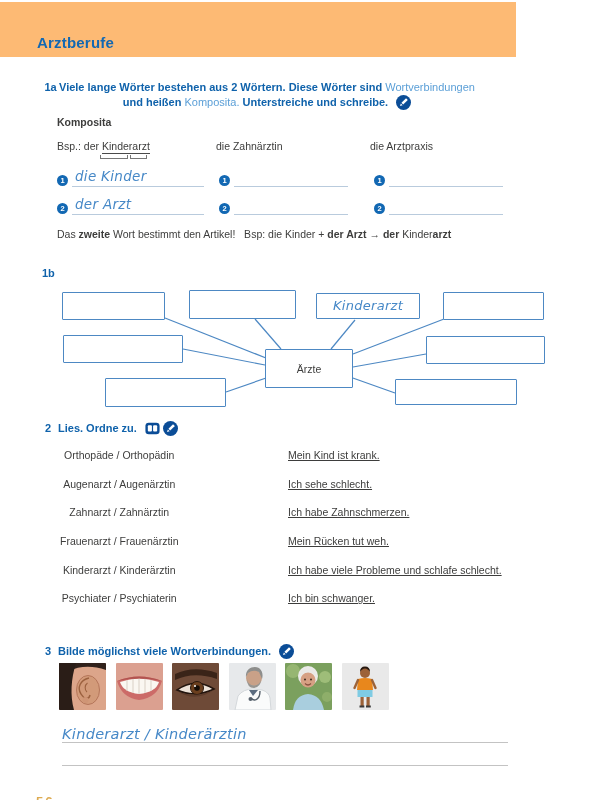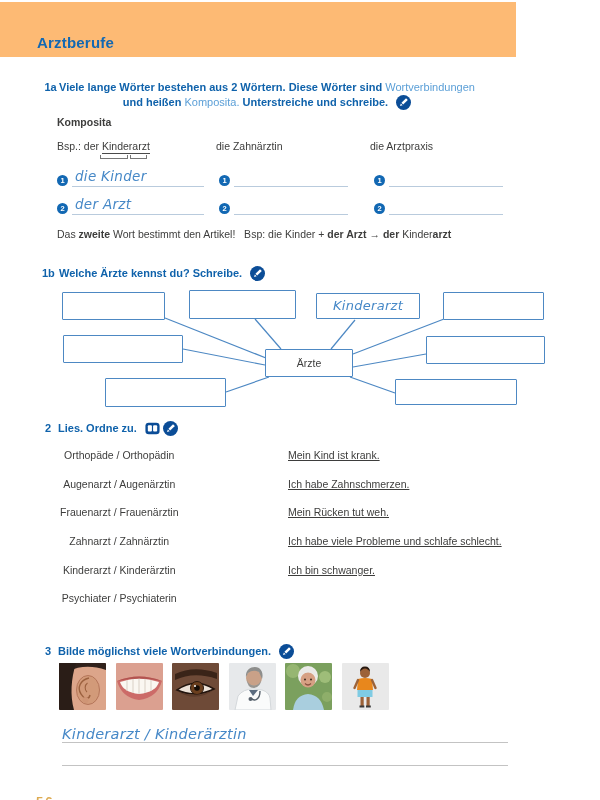--- a/index.html
+++ b/index.html
@@ -125,32 +125,20 @@
   </div>
   <div class="cell" style="left:374px;top:198px;width:129px;">
     <span class="numc">2</span>
     <span class="wline"></span>
   </div>
 
   <div class="note"><span class="seg-n">Das </span><span class="seg-nb">zweite</span><span class="seg-n"> Wort bestimmt den Artikel!&nbsp;&nbsp; Bsp: die Kinder + </span><span class="seg-nb">der Arzt</span><span class="seg-n"> → </span><span class="seg-nb">der</span><span class="seg-n"> Kinder</span><span class="seg-nb">arzt</span></div>
 
   <div class="task-head" style="left:42px;top:266px;width:400px;">
     <span class="tnum">1b</span>
-    <span>
-      <span>Welche Ärzte kennst du? Schreibe.</span>
-      <span class="ticons">
-          <svg class="icon-svg" width="15" height="15" viewBox="0 0 18 18">
-            <circle cx="9" cy="9" r="9" fill="#0b4d97"></circle>
-            <g transform="rotate(45 9 9)">
-              <rect x="7.5" y="3.2" width="3" height="7.8" rx="0.4" fill="#fff"></rect>
-              <path d="M7.5 12 L10.5 12 L9 15 Z" fill="#fff"></path>
-            </g>
-          </svg>
-        </span>
-    </span>
   </div>
 
   <div class="mindmap">
     <svg class="wires" width="505" height="122" viewBox="0 0 505 122">
       <g stroke="#4d88c3" stroke-width="1.2" fill="none">
         <line x1="110" y1="30" x2="211" y2="70"></line>
         <line x1="200" y1="31" x2="226" y2="61"></line>
         <line x1="300" y1="32" x2="276" y2="61"></line>
         <line x1="389" y1="31" x2="298" y2="66"></line>
         <line x1="128" y1="61" x2="210" y2="77"></line>
@@ -162,21 +150,21 @@
     <div class="mbox" style="left:7px;top:4px;width:103px;height:28px;"></div>
     <div class="mbox" style="left:134px;top:2px;width:107px;height:29px;"></div>
     <div class="mbox" style="left:261px;top:5px;width:104px;height:26px;">
       <span class="hand">Kinderarzt</span>
     </div>
     <div class="mbox" style="left:388px;top:4px;width:101px;height:28px;"></div>
     <div class="mbox" style="left:8px;top:47px;width:120px;height:28px;"></div>
     <div class="mbox" style="left:371px;top:48px;width:119px;height:28px;"></div>
     <div class="mbox" style="left:50px;top:90px;width:121px;height:29px;"></div>
     <div class="mbox" style="left:340px;top:91px;width:122px;height:26px;"></div>
-    <div class="mbox center" style="left:210px;top:61px;width:88px;height:28px;">Ärzte</div>
+    <div class="mbox center" style="left:210px;top:61px;width:88px;height:39px;">Ärzte</div>
   </div>
 
   <div class="task-head" style="left:45px;top:421px;width:400px;">
     <span class="tnum" style="width:13px;">2</span>
     <span>
       <span>Lies. Ordne zu.</span>
       <span class="ticons">
         <svg class="icon-svg" width="15" height="15" viewBox="0 0 18 18">
             <rect x="0.5" y="2" width="17" height="14" rx="4" fill="#0b4d97"></rect>
             <rect x="3.4" y="5.2" width="4.9" height="7.4" rx="1.2" fill="#fff"></rect>
@@ -190,28 +178,29 @@
             </g>
           </svg>
       </span>
     </span>
   </div>
 
   <ul class="list left">
 
   <li>Orthopäde / Orthopädin</li>
       <li>Augenarzt / Augenärztin</li>
+      <li>Zahnarzt / Zahnärztin</li>
       <li>Frauenarzt / Frauenärztin</li>
-      <li>Zahnarzt / Zahnärztin</li>
       <li>Kinderarzt / Kinderärztin</li>
       <li>Psychiater / Psychiaterin</li>
     </ul>
   <ul class="list right">
 
   <li>Mein Kind ist krank.</li>
+      <li>Ich sehe schlecht.</li>
       <li>Ich habe Zahnschmerzen.</li>
       <li>Mein Rücken tut weh.</li>
       <li>Ich habe viele Probleme und schlafe schlecht.</li>
       <li>Ich bin schwanger.</li>
     </ul>
 
   <div class="task-head" style="left:45px;top:644px;width:450px;">
     <span class="tnum" style="width:13px;">3</span>
     <span>
       <span>Bilde möglichst viele Wortverbindungen.</span>

